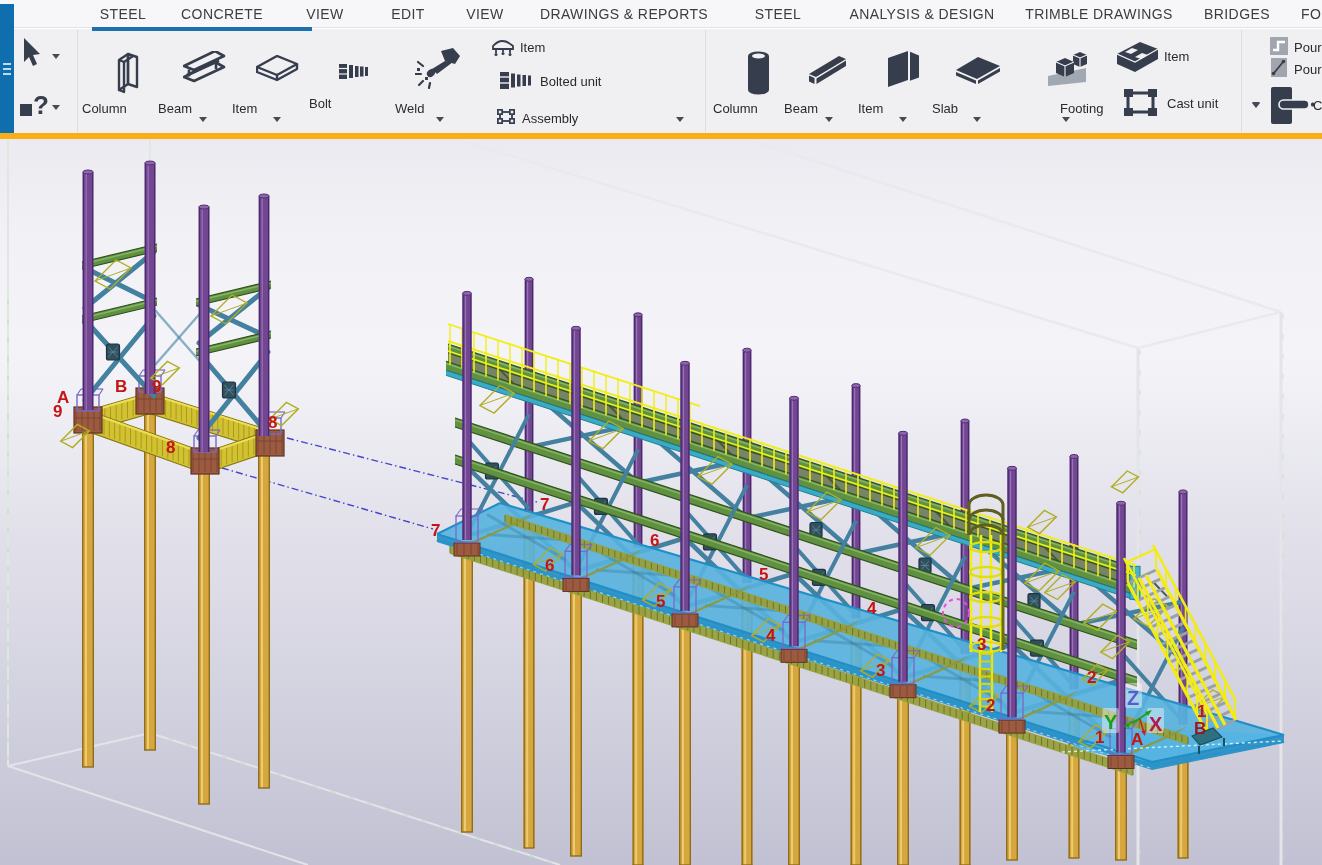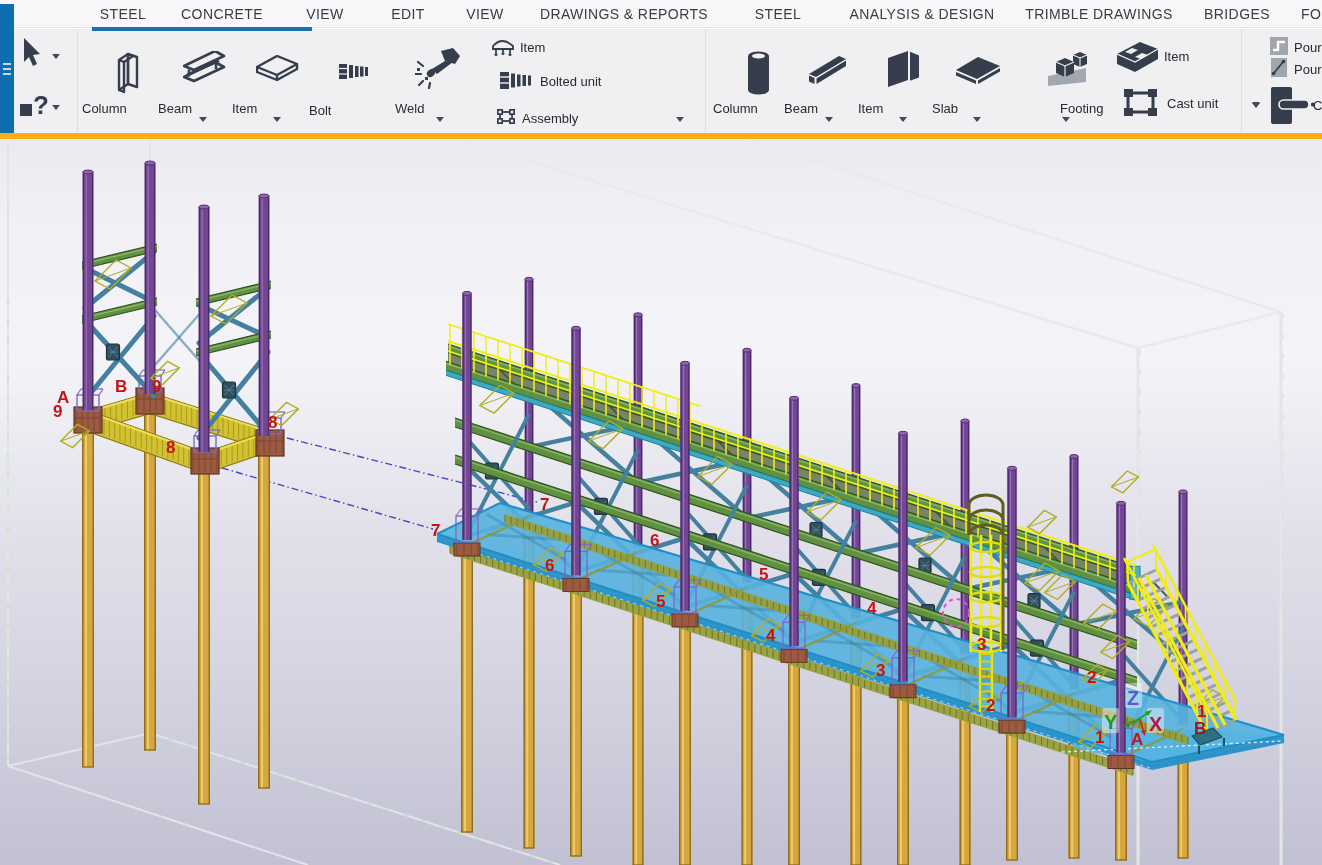--- a/index.html
+++ b/index.html
@@ -86,21 +86,21 @@
       <rect x="16" y="2" width="3.5,1" height="11"></rect>
       <rect x="16" y="2" width="3.5" height="11"></rect>
       <rect x="21" y="2.5" width="3.5" height="10"></rect>
       <rect x="26" y="3" width="3" height="9"></rect>
     </g>
     <g stroke="#f0eff1" stroke-width="1.2">
       <line x1="0" y1="4.5" x2="8" y2="4.5"></line>
       <line x1="0" y1="10" x2="8" y2="10"></line>
     </g>
   </svg>
-<div class="lb" style="left:309px;top:103px;width:90px">Bolt</div>
+<div class="lb" style="left:309px;top:96px;width:90px">Bolt</div>
 <svg style="position:absolute;left:415px;top:48px" width="46" height="41" viewBox="0 0 46 41">
     <g fill="#363d4c">
       <polygon points="26,3 38,0 45,8 40,16 30,13"></polygon>
       <polygon points="30,13 38,14 22,26 17,21"></polygon>
       <ellipse cx="16" cy="25" rx="4.5" ry="3.5" transform="rotate(-40 16 25)"></ellipse>
     </g>
 <g stroke="#363d4c" stroke-width="2.2" stroke-linecap="round">
       <line x1="8" y1="18" x2="3" y2="14"></line>
       <line x1="6" y1="26" x2="0" y2="26"></line>
       <line x1="8" y1="33" x2="4" y2="37"></line>

